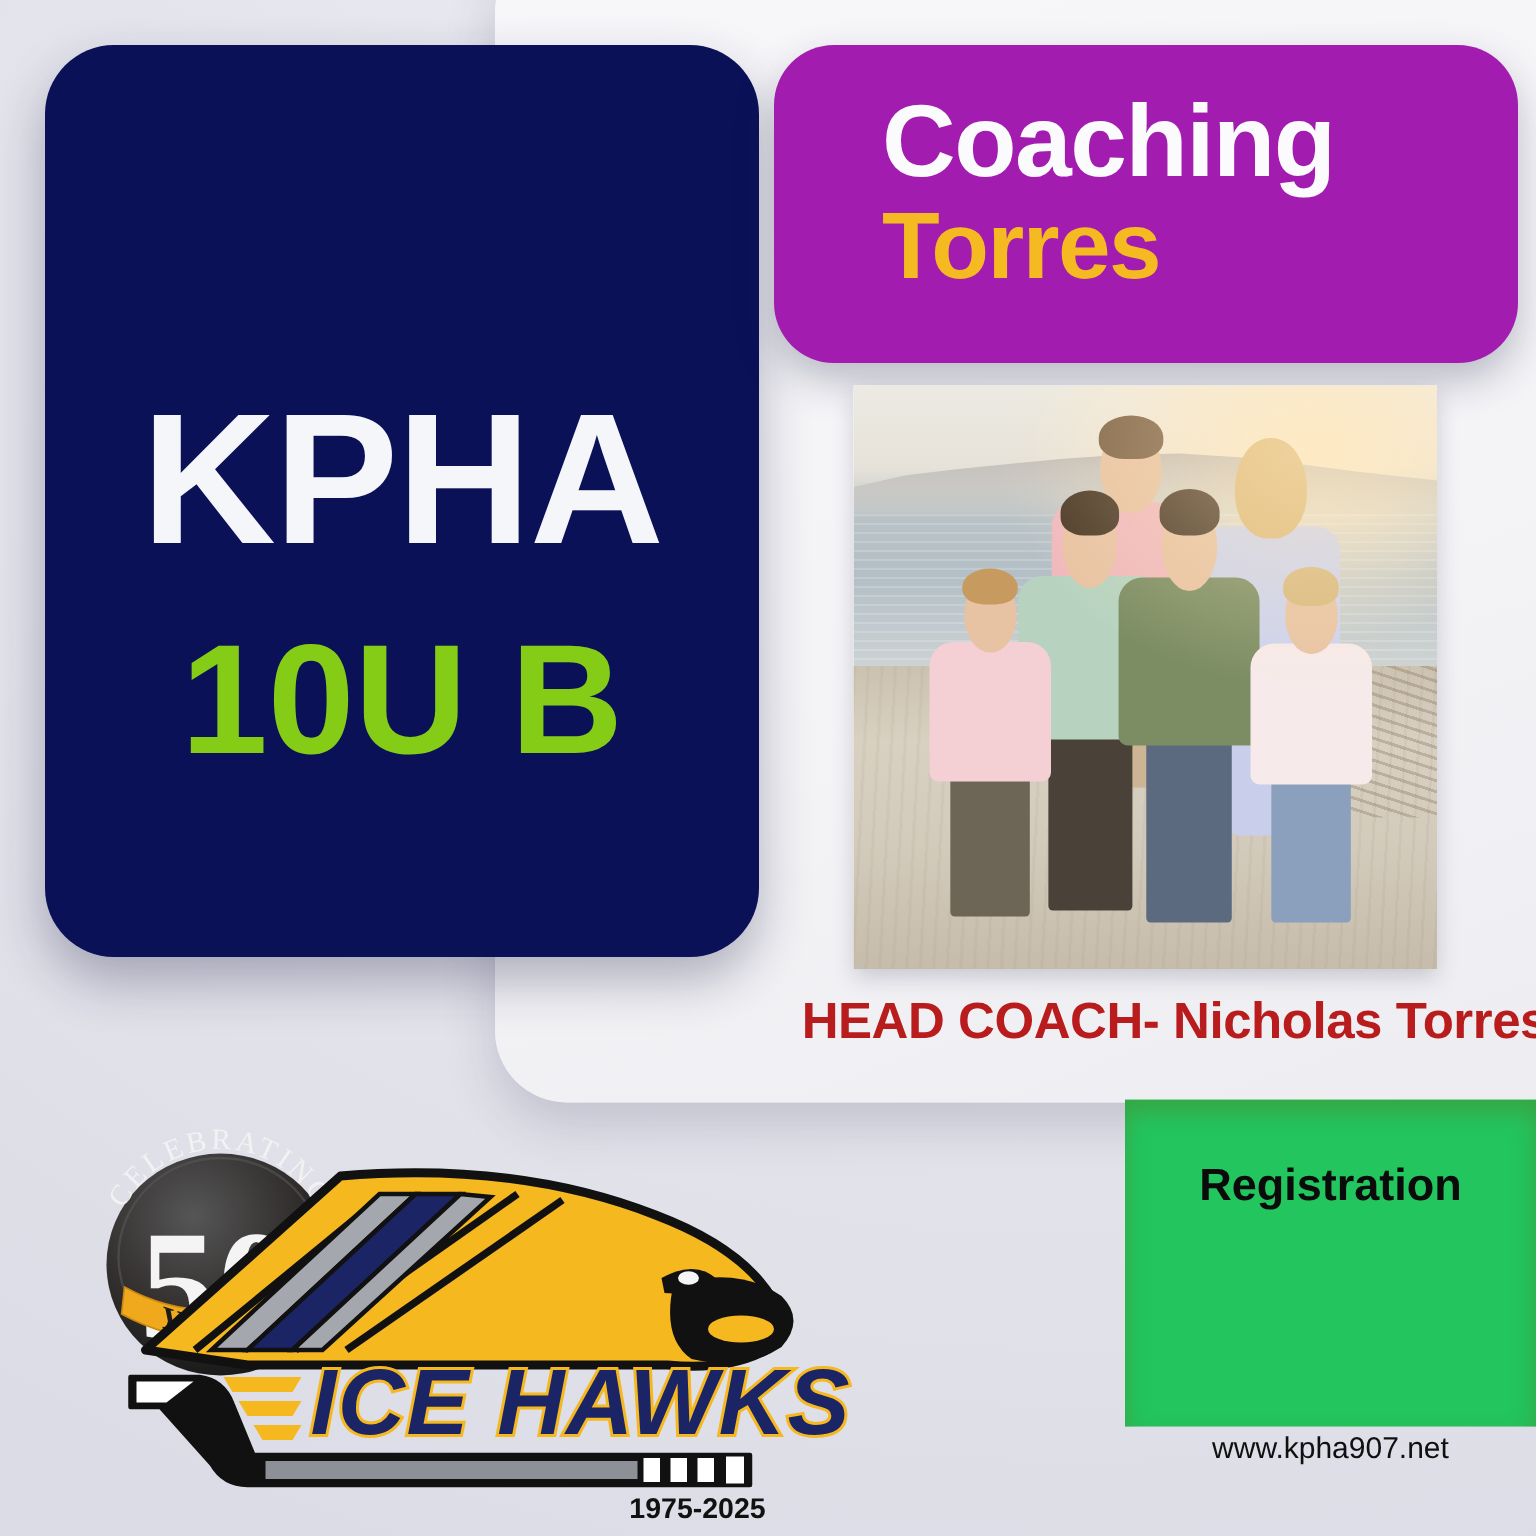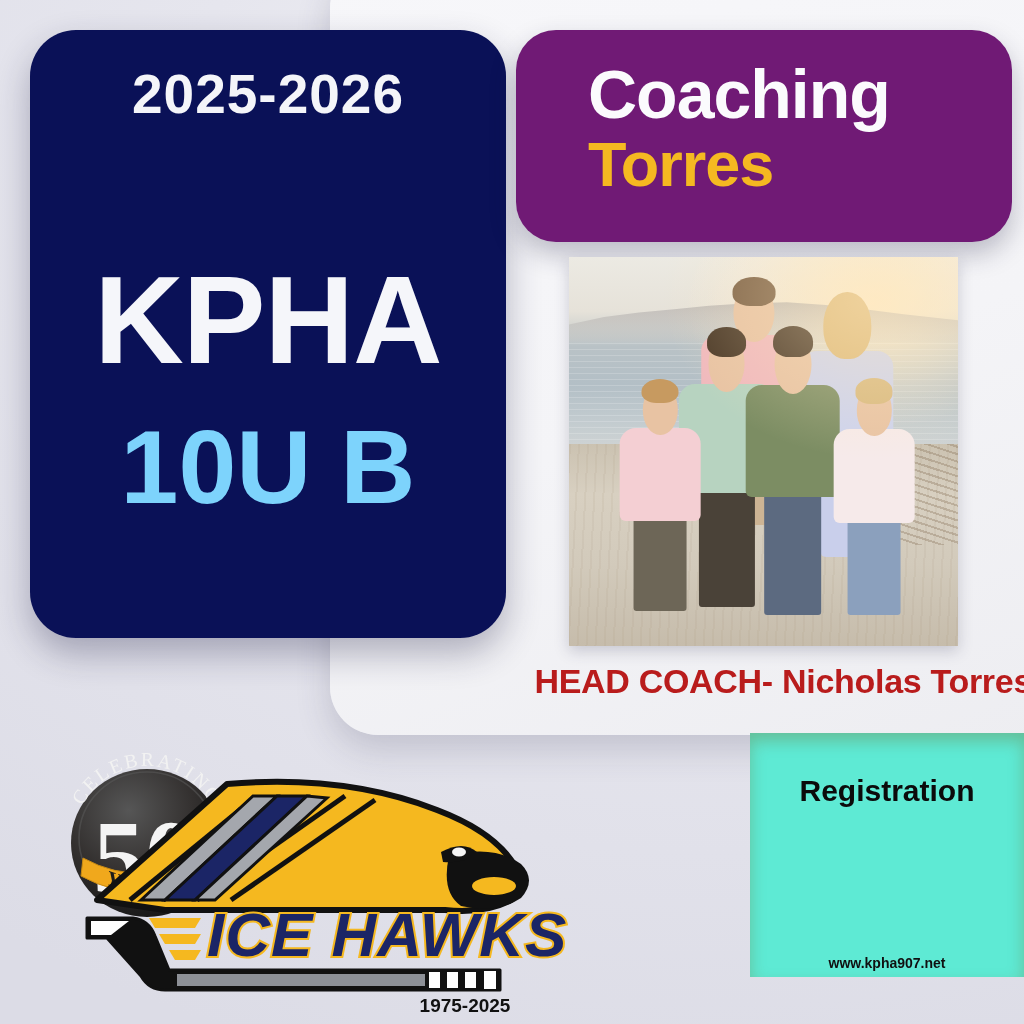--- a/index.html
+++ b/index.html
@@ -70,34 +70,34 @@
     font-size: 124px;
     font-weight: bold;
     line-height: 1;
     letter-spacing: -1px;
   }
   .division {
     position: absolute;
     left: 0; right: 0;
     top: 385px;
     text-align: center;
-    color: #7dd3fc;
+    color: #84cc16;
     font-size: 104px;
     font-weight: bold;
     line-height: 1;
   }
 
   
   .staff-card {
     position: absolute;
     left: 516px;
     top: 30px;
     width: 496px;
     height: 212px;
-    background: #701a75;
+    background: #a21caf;
     border-radius: 40px;
     box-shadow: 0 12px 26px rgba(35,35,70,0.28);
   }
   .staff-card .line1 {
     position: absolute;
     left: 72px;
     top: 30px;
     color: #fbfbfd;
     font-size: 68px;
     font-weight: bold;
@@ -264,42 +264,42 @@
     font-weight: bold;
     letter-spacing: -0.3px;
   }
 
   
   .reg-panel {
     position: absolute;
     left: 750px;
     top: 733px;
     width: 274px;
-    height: 244px;
-    background: #5eead4;
+    height: 218px;
+    background: #22c55e;
     box-shadow: inset 0 8px 16px rgba(120,80,0,0.28);
   }
   .reg-panel .reg-text {
     position: absolute;
     left: 14px; right: 14px;
     top: 38px;
     text-align: center;
     color: #0b0b0b;
     font-size: 30px;
     font-weight: bold;
     line-height: 1.32;
   }
   .reg-panel .reg-url {
     position: absolute;
     left: 0; right: 0;
     top: 222px;
     text-align: center;
     color: #101010;
-    font-size: 14px;
-    font-weight: bold;
+    font-size: 20px;
+    font-weight: normal;
   }
 
   
   .logo-wrap {
     position: absolute;
     left: 45px;
     top: 740px;
     width: 530px;
     height: 280px;
   }
@@ -308,21 +308,20 @@
 </head>
 <body>
 
 <div id="poster">
 
   <div class="bg-wash"></div>
 
   <div class="white-panel"></div>
 
   <div class="navy-card">
-    <div class="season">2025-2026</div>
     <div class="org">KPHA</div>
     <div class="division">10U B</div>
   </div>
 
   <div class="staff-card">
     <div class="line1">Coaching</div>
     <div class="line2">Torres</div>
   </div>
 
   <div class="photo-frame">

